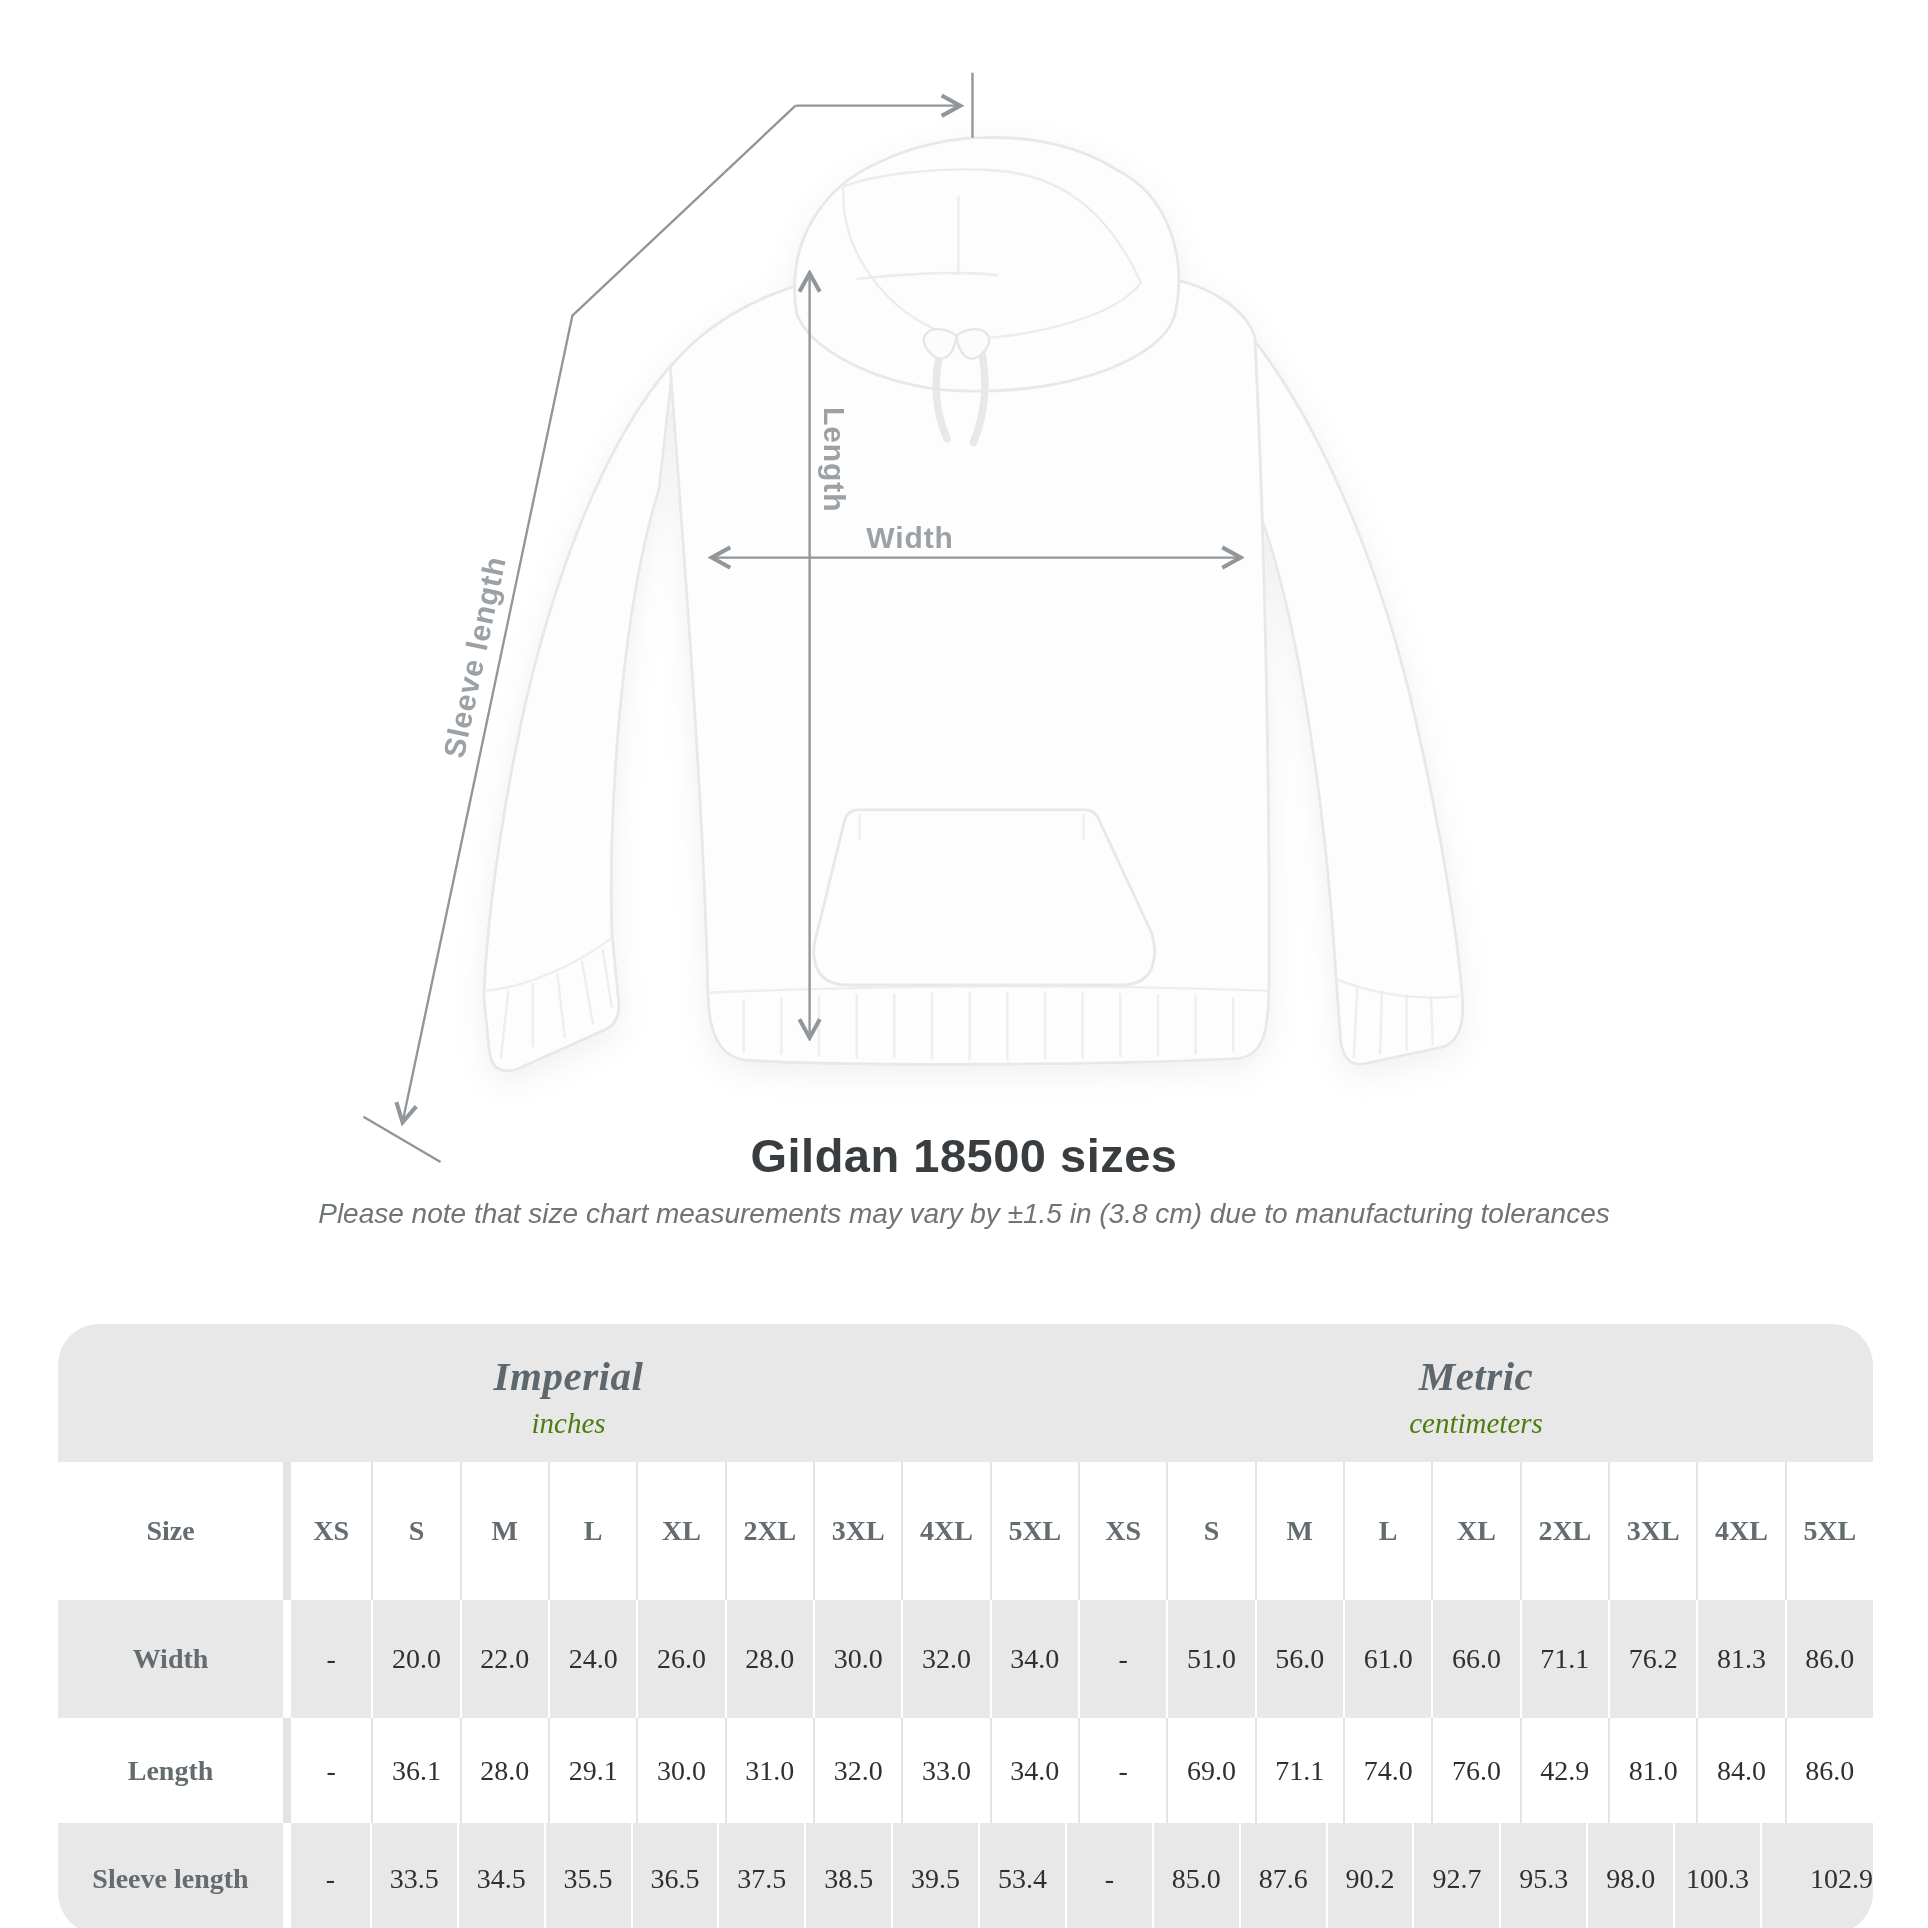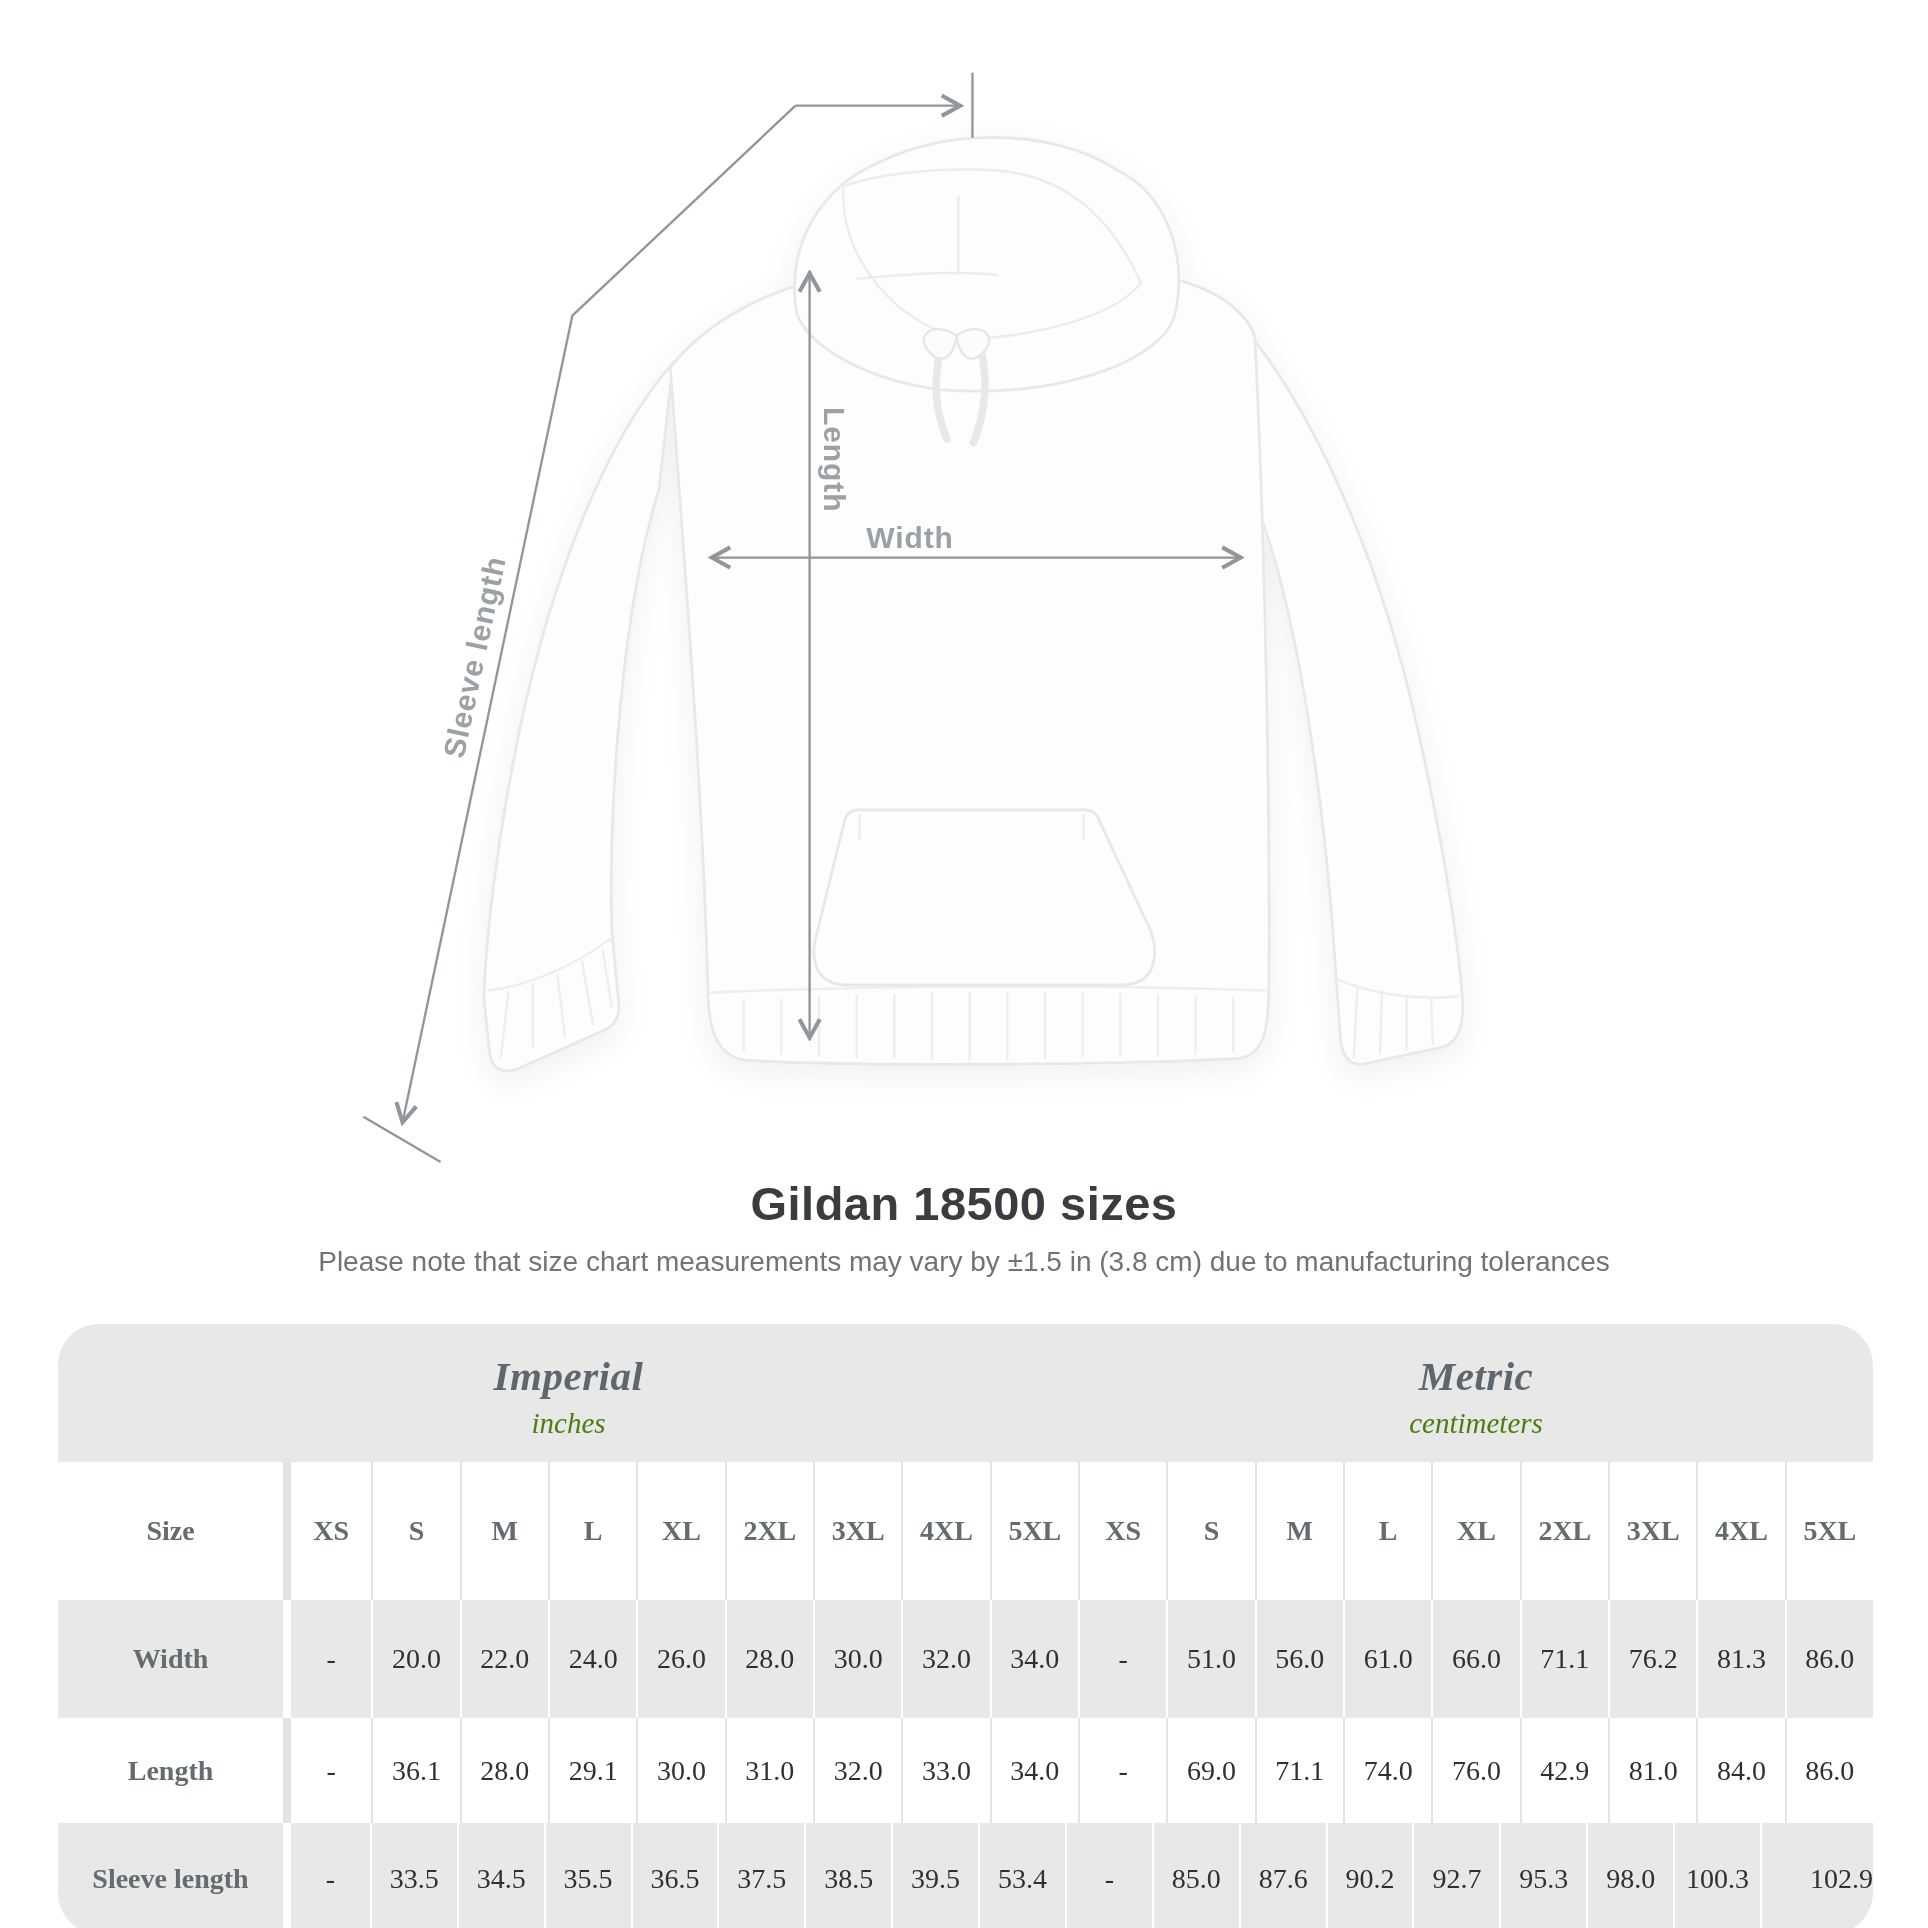--- a/index.html
+++ b/index.html
@@ -28,31 +28,32 @@
   .label-width{
     left:846px;top:521px;
     width:128px;text-align:center;
   }
   .label-sleeve{
     left:359px;top:640px;
     width:232px;text-align:center;
     transform:rotate(-78deg);
   }
   
-  .title-wrap{position:absolute;left:0;top:1176px;width:1928px;text-align:center;}
+  .title-wrap{position:absolute;left:0;top:1128px;width:1928px;text-align:center;}
   .chart-title{
     margin:0;
     font-size:47px;
     font-weight:bold;
     color:#393d3f;
     letter-spacing:0.5px;
   }
   .chart-subtitle{
     margin:15px 0 0 0;
     font-size:28px;
+    font-style:italic;
     color:#6f7477;
   }
   
   .size-table{position:absolute;left:58px;top:1324px;width:1815px;font-family:Liberation Serif, serif;}
   .band{
     display:grid;
     grid-template-columns:1021px 1fr;
     height:138px;
     background:#e8e8e8;
     border-radius:41px 41px 0 0;

